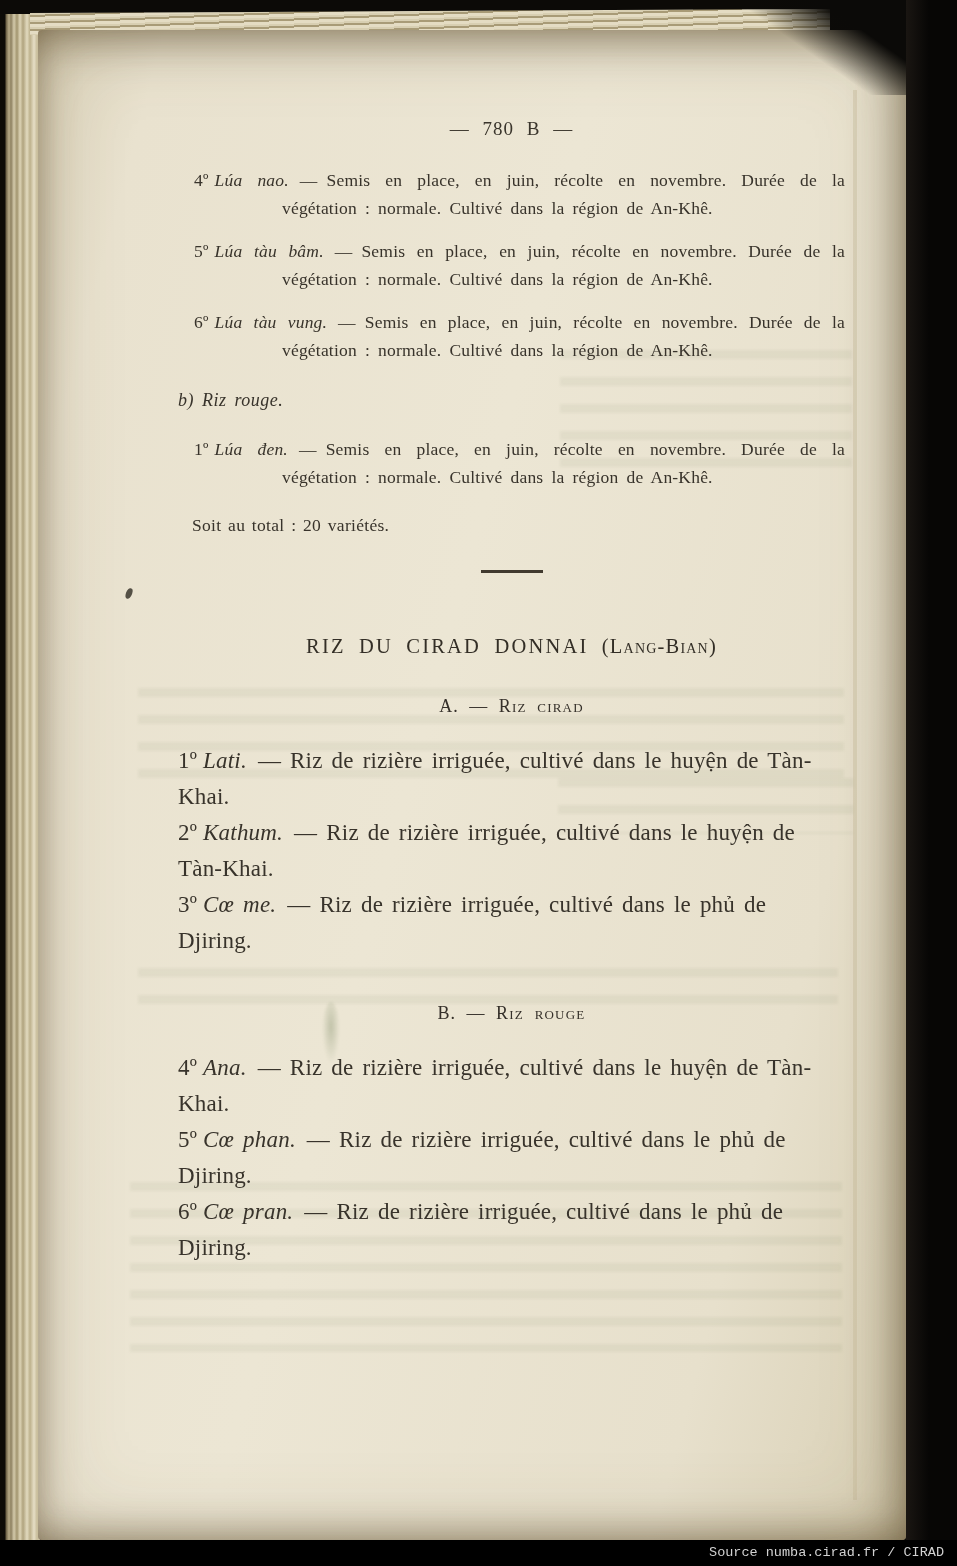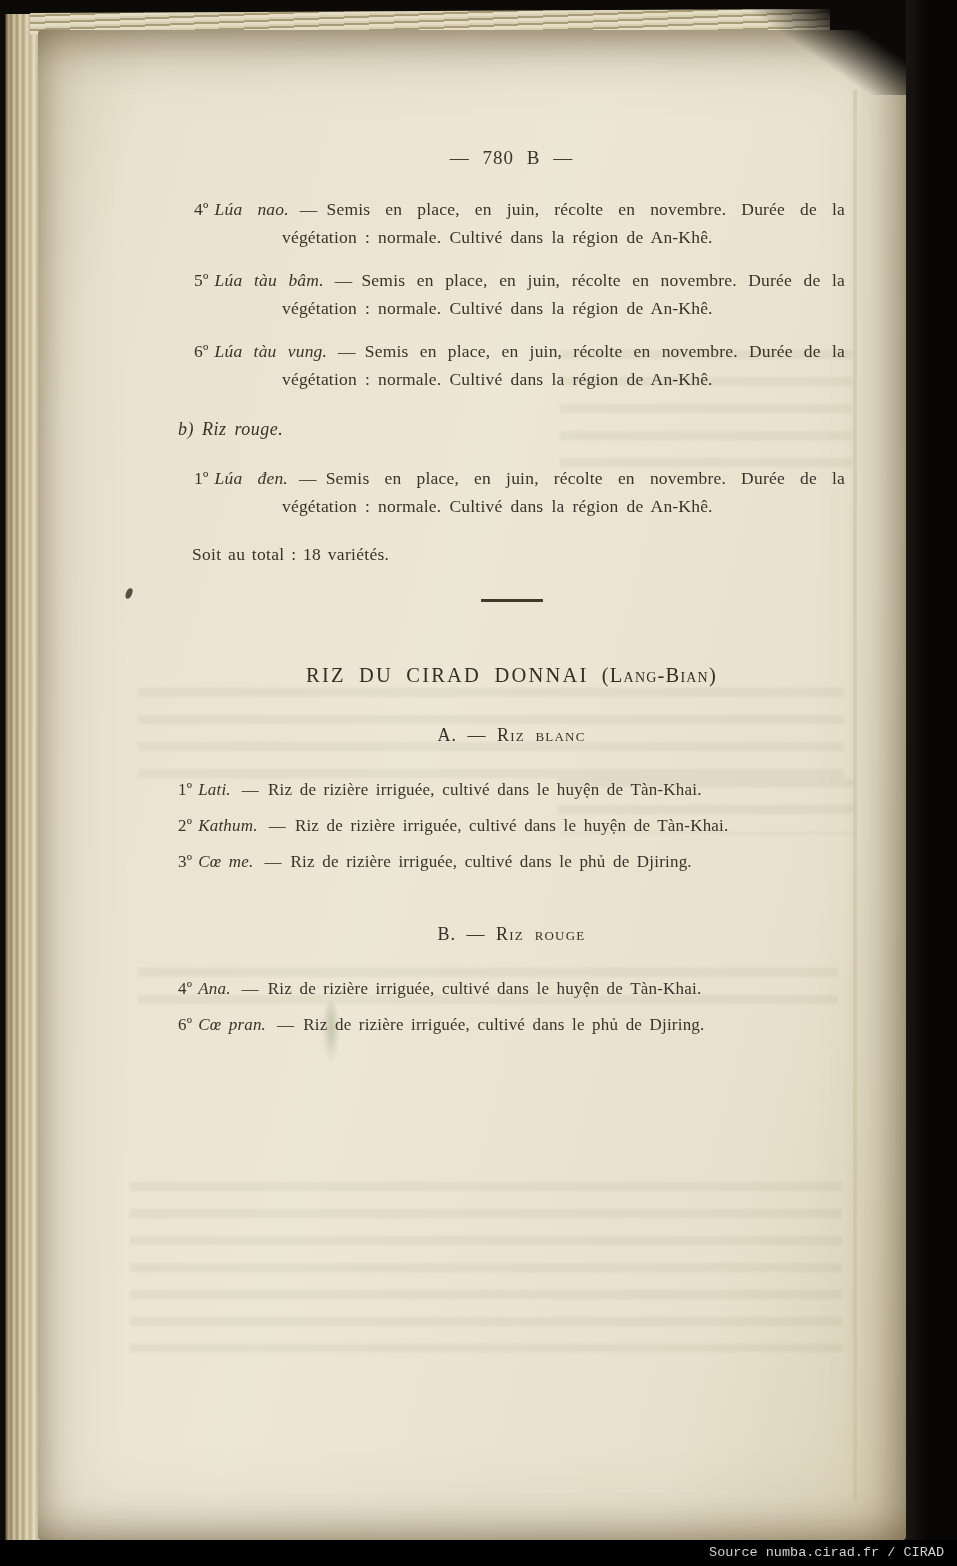--- a/index.html
+++ b/index.html
@@ -75,21 +75,21 @@
   .speck {
     position:absolute; left:88px; top:558px; width:6px; height:11px;
     background:#2e2a22; border-radius:50% 40% 55% 45%; transform:rotate(18deg); opacity:.8;
   }
   
   .content {
     position:absolute; left:0; top:0; width:100%; box-sizing:border-box;
     padding:0 61px 0 140px; color:#38332b; z-index:2;
   }
   .page-number {
-    margin-top:117px; text-align:center; font-size:19px;
+    margin-top:88px; text-align:center; font-size:19px;
     letter-spacing:1px; word-spacing:7px; color:#3a352c;
   }
   .entries { margin-top:26px; }
   .entry {
     font-size:17.5px; line-height:28px; text-align:justify;
     padding-left:88px; text-indent:-88px; margin:0 0 15px 16px;
     word-spacing:3.5px; letter-spacing:.2px;
   }
   .num  { padding-right:6px; }
   .vname{ font-style:italic; padding-right:2px; }
@@ -105,21 +105,21 @@
     letter-spacing:2.2px; word-spacing:6px; color:#332e26;
   }
   .sc   { font-variant:small-caps; letter-spacing:1.2px; }
   .heading{
     text-align:center; font-size:18px; margin-top:38px;
     letter-spacing:1px; word-spacing:5px; color:#35302a;
   }
   .heading-b { margin-top:44px; }
   .list { margin-top:26px; }
   .entry-line{
-    font-size:17px; line-height:36px; margin:0;
+    font-size:23px; line-height:36px; margin:0;
     word-spacing:3px; letter-spacing:.2px;
   }
   
   .footer-bar{
     position:absolute; left:0; right:0; bottom:0; height:26px; background:#000;
     z-index:6; text-align:right; line-height:26px; padding-right:13px; box-sizing:border-box;
     font-family:Liberation Mono, monospace; font-size:13.5px; color:#d2d2d2;
   }
 </style>
 </head>
@@ -156,32 +156,32 @@
           <span class="num">6º</span><span class="vname">Lúa tàu vung.</span><span class="dash">—</span><span>Semis en place, en juin, récolte en novembre. Durée de la végétation : normale. Cultivé dans la région de An-Khê.</span>
         </p>
       </div>
 
       <div class="sub-b">b) Riz rouge.</div>
 
       <p class="entry">
         <span class="num">1º</span><span class="vname">Lúa đen.</span><span class="dash">—</span><span>Semis en place, en juin, récolte en novembre. Durée de la végétation : normale. Cultivé dans la région de An-Khê.</span>
       </p>
 
-      <div class="total">Soit au total : 18 variétés.</div>
+      <div class="total">Soit au total : 20 variétés.</div>
 
       <div class="rule"></div>
 
       <div class="title">
         <span>RIZ DU CIRAD DONNAI</span>
         <span class="sc">(Lang-Bian)</span>
       </div>
 
       <div class="heading">
         <span>A. —</span>
-        <span class="sc">Riz blanc</span>
+        <span class="sc">Riz cirad</span>
       </div>
 
       <div class="list">
         <p class="entry-line">
           <span class="num">1º</span><span class="vname">Lati.</span><span class="dash">—</span><span>Riz de rizière irriguée, cultivé dans le huyện de Tàn-Khai.</span>
         </p>
         <p class="entry-line">
           <span class="num">2º</span><span class="vname">Kathum.</span><span class="dash">—</span><span>Riz de rizière irriguée, cultivé dans le huyện de Tàn-Khai.</span>
         </p>
         <p class="entry-line">
@@ -192,20 +192,23 @@
       <div class="heading heading-b">
         <span>B. —</span>
         <span class="sc">Riz rouge</span>
       </div>
 
       <div class="list">
         <p class="entry-line">
           <span class="num">4º</span><span class="vname">Ana.</span><span class="dash">—</span><span>Riz de rizière irriguée, cultivé dans le huyện de Tàn-Khai.</span>
         </p>
         <p class="entry-line">
+          <span class="num">5º</span><span class="vname">Cœ phan.</span><span class="dash">—</span><span>Riz de rizière irriguée, cultivé dans le phủ de Djiring.</span>
+        </p>
+        <p class="entry-line">
           <span class="num">6º</span><span class="vname">Cœ pran.</span><span class="dash">—</span><span>Riz de rizière irriguée, cultivé dans le phủ de Djiring.</span>
         </p>
       </div>
 
     </div>
 
     <div class="edge-strip"></div>
   </div>
 
   <div class="corner-tr"></div>

